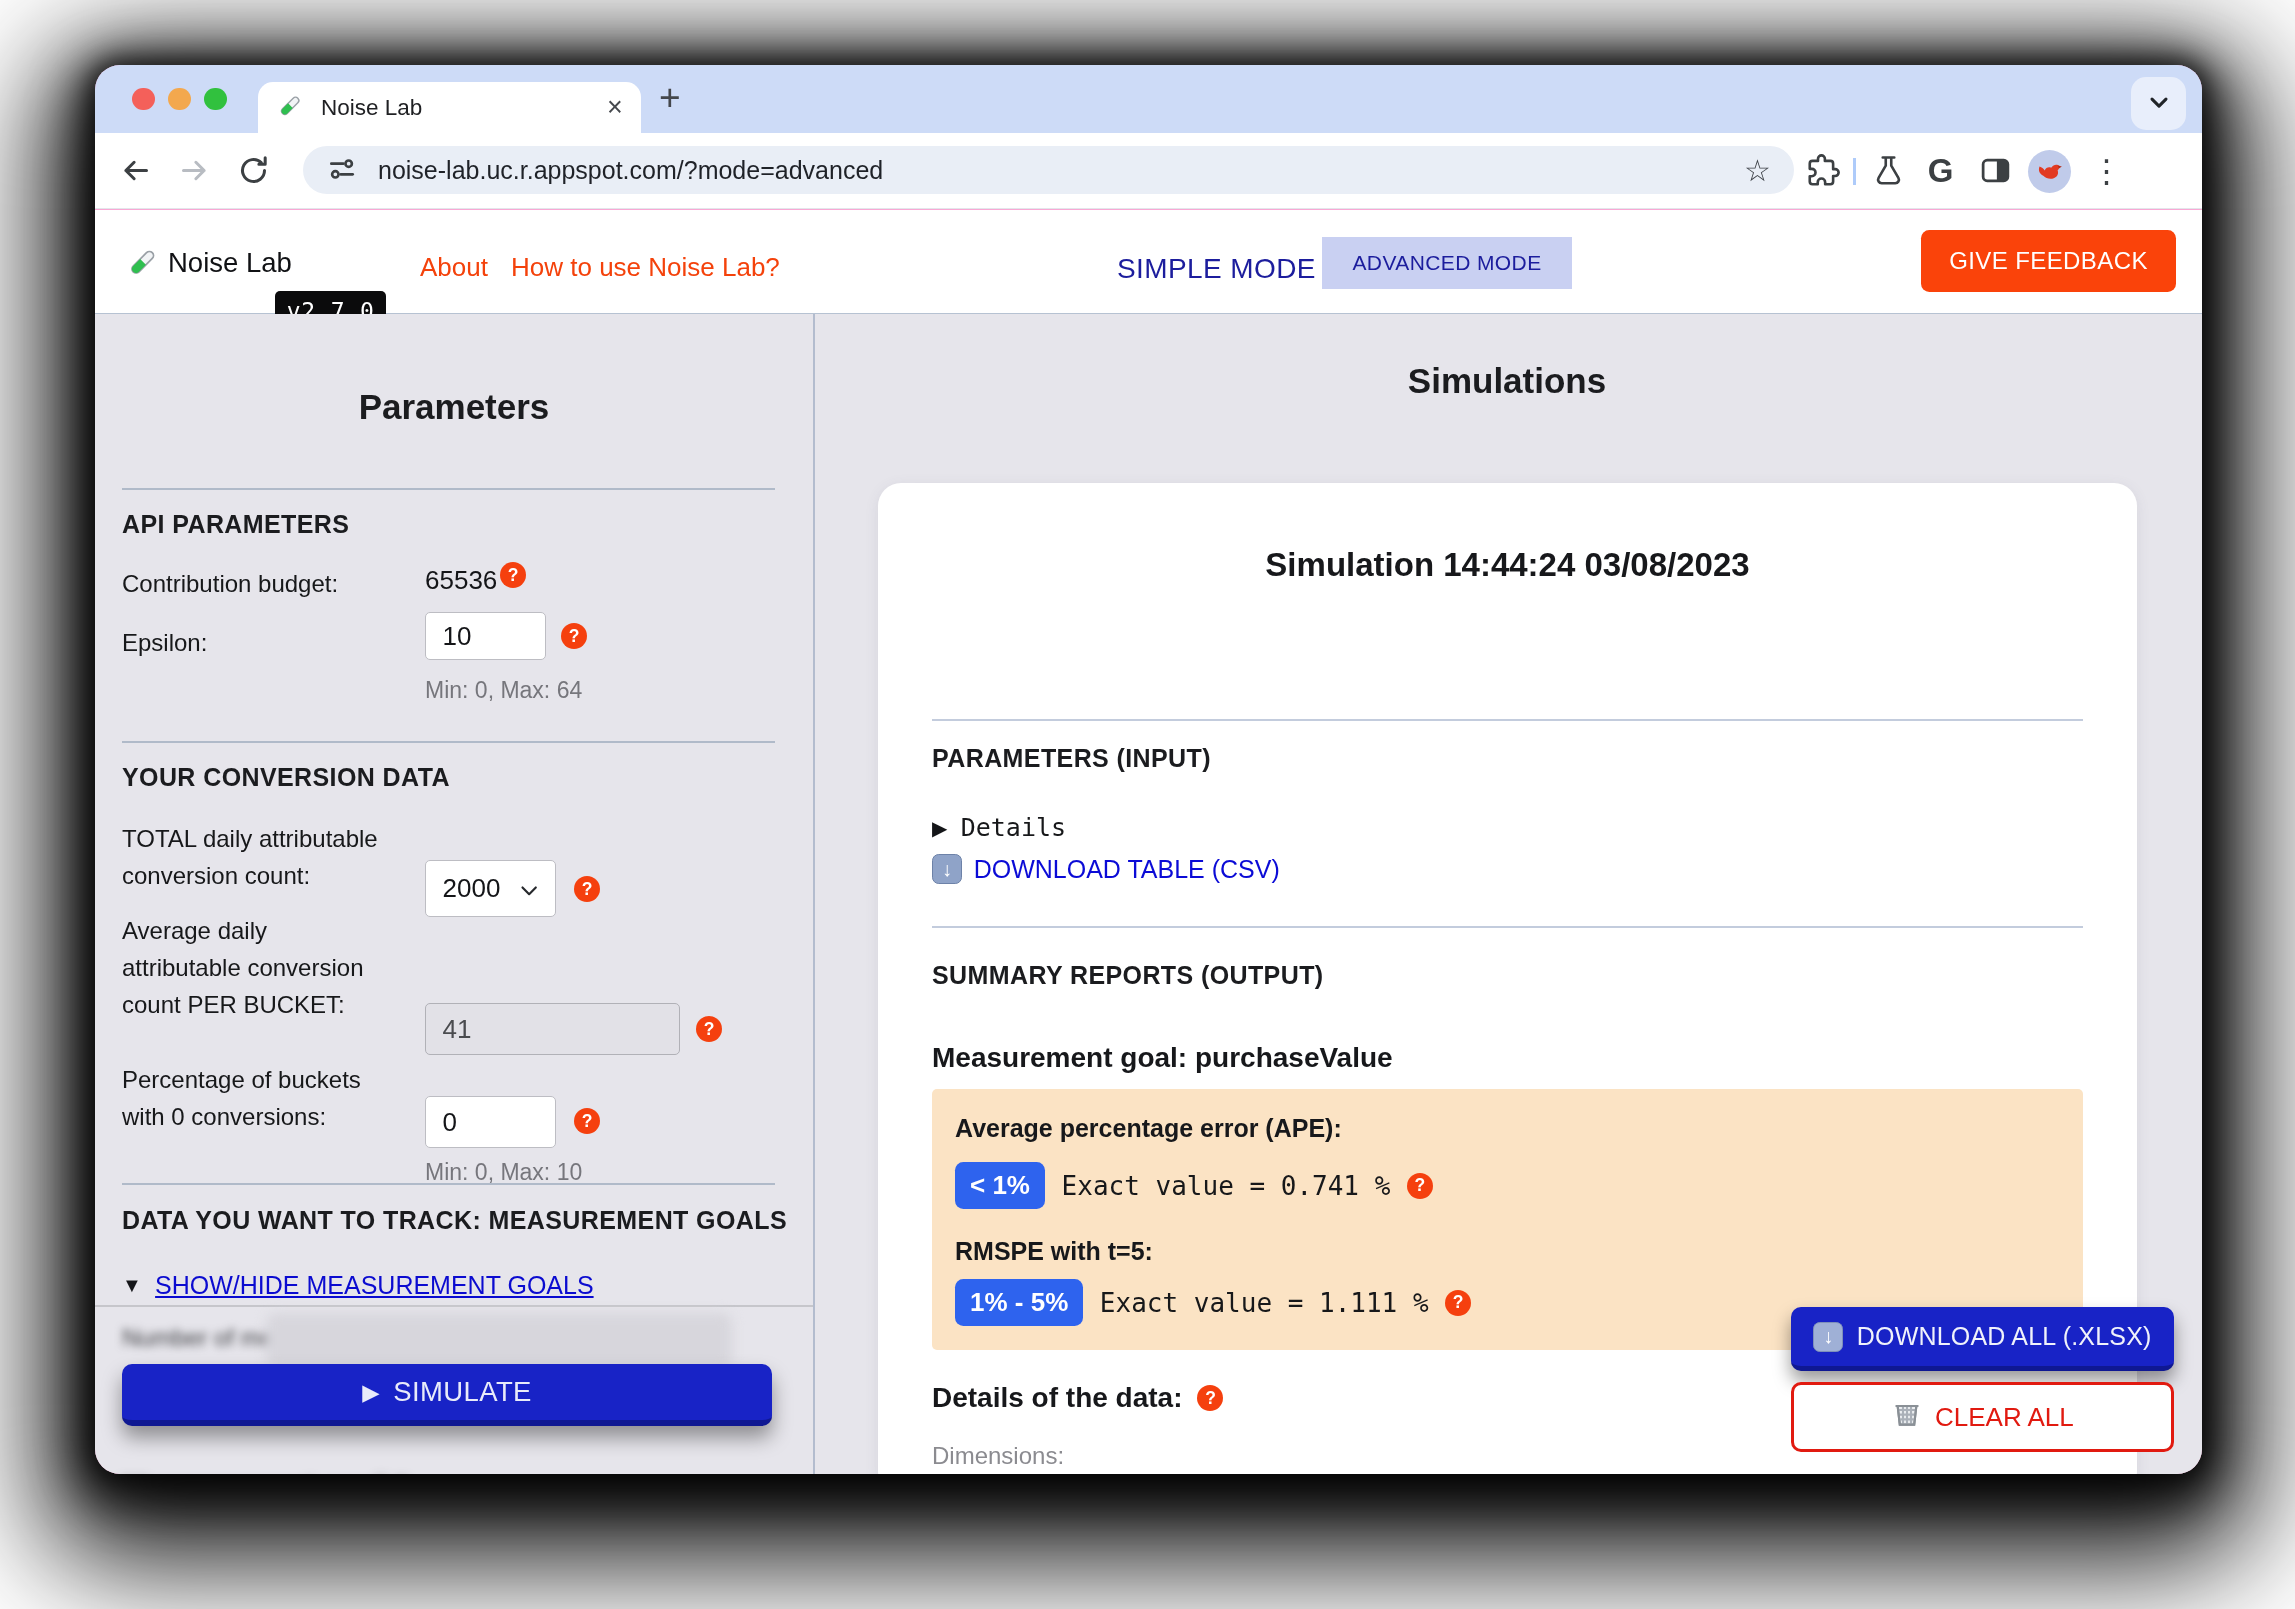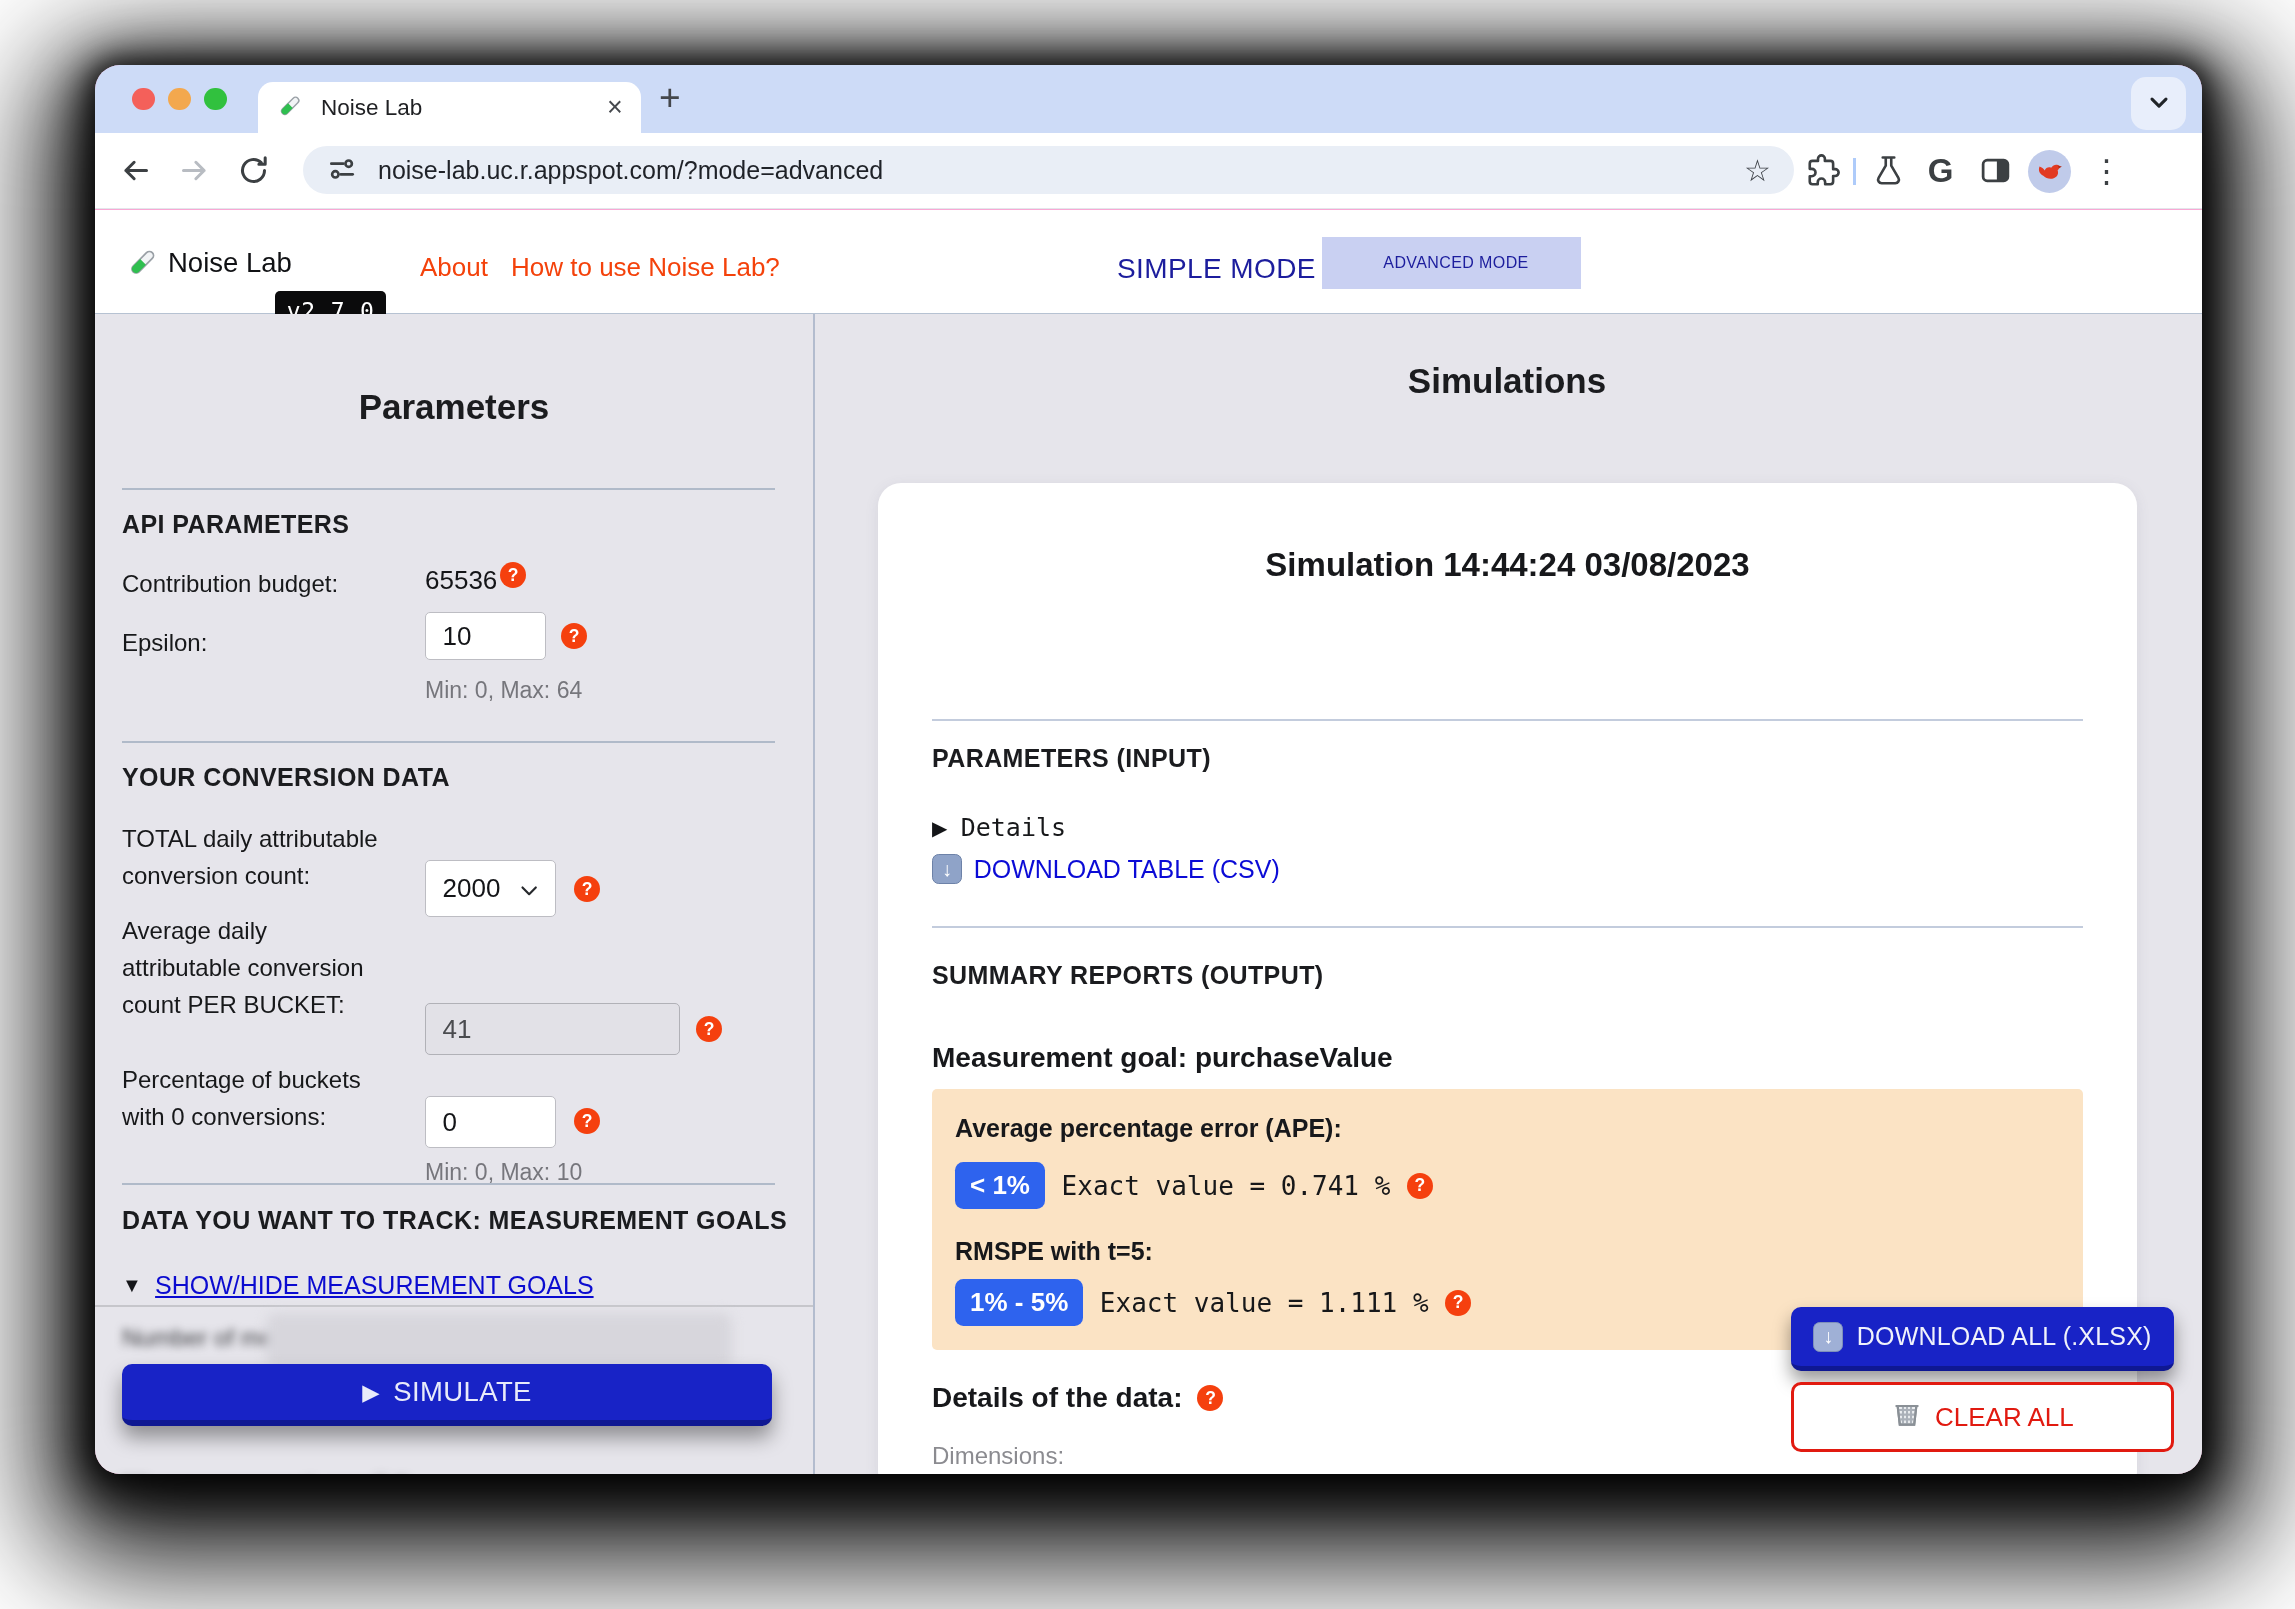--- a/index.html
+++ b/index.html
@@ -26,21 +26,21 @@
   #star{font-size:30px;color:#3f4349;}
   .dots{font-size:32px;color:#3c4043;}
   
   #appheader{left:0;top:145px;width:2107px;height:104px;background:#fff;border-bottom:1.7px solid #b6c2d2;box-sizing:border-box;}
   #logo-name{left:73px;top:37px;font-size:27.5px;font-weight:500;color:#101114;}
   #version-badge{left:180px;top:33px;background:#0b0b0c;color:#fff;font-family:"DejaVu Sans Mono",monospace;
     font-size:23px;padding:6.7px 11.7px;border-radius:5px;letter-spacing:0.8px;margin-top:48px;}
   .hlink{top:42px;font-size:26px;color:#f4420b;}
   .modelink{top:43px;font-size:28px;color:#1c1d9d;font-weight:500;letter-spacing:0.4px;}
   #adv-mode{left:1227px;top:27px;width:250px;height:52px;background:#c9d0f2;display:flex;align-items:center;
-    justify-content:center;font-size:16px;color:#1c1d9d;font-weight:500;letter-spacing:0.4px;padding-left:9px;}
+    justify-content:center;font-size:21px;color:#1c1d9d;font-weight:500;letter-spacing:0.4px;}
   #feedback-btn{left:1826px;top:20px;width:255px;height:62px;background:#fa430a;border-radius:8.3px;color:#fff;
     display:flex;align-items:center;justify-content:center;font-size:24px;font-weight:500;letter-spacing:0.4px;}
   
   #main{left:0;top:249px;width:2107px;height:1180px;background:#e6e5eb;}
   #vdivider{left:718px;top:0;width:1.7px;height:1180px;background:#b3bcce;}
   .panel-title{font-size:35px;font-weight:700;color:#1b1c1f;text-align:center;}
   .hr{height:1.7px;background:#b0bac9;}
   .sect{font-size:25px;font-weight:700;color:#1b1c1f;letter-spacing:0.4px;}
   .lbl{font-size:24px;color:#17181a;line-height:37px;}
   .hint{font-size:23px;color:#76767c;}
@@ -171,20 +171,21 @@
         <path d="M9.2 11.5h5.6v6.7a2.8 2.8 0 0 1-5.6 0z" fill="#2fbf4f"></path>
           </g>
         </svg>
     </div>
     <div class="abs" id="logo-name">Noise Lab</div>
     <div class="abs" id="version-badge">v2.7.0</div>
     <a class="abs hlink" style="left:325px;">About</a>
     <a class="abs hlink" style="left:416px;">How to use Noise Lab?</a>
     <a class="abs modelink" style="left:1022px;">SIMPLE MODE</a>
     <div class="abs" id="adv-mode">ADVANCED MODE</div>
+    <div class="abs" id="feedback-btn">GIVE FEEDBACK</div>
   </div>
 
   <div class="abs" id="main">
     <div class="abs" id="vdivider"></div>
 
     <div class="abs panel-title" style="left:0;width:718px;top:73px;">Parameters</div>
     <div class="abs hr" style="left:27px;width:653px;top:174px;"></div>
 
     <div class="abs sect" style="left:27px;top:196px;">API PARAMETERS</div>
 

